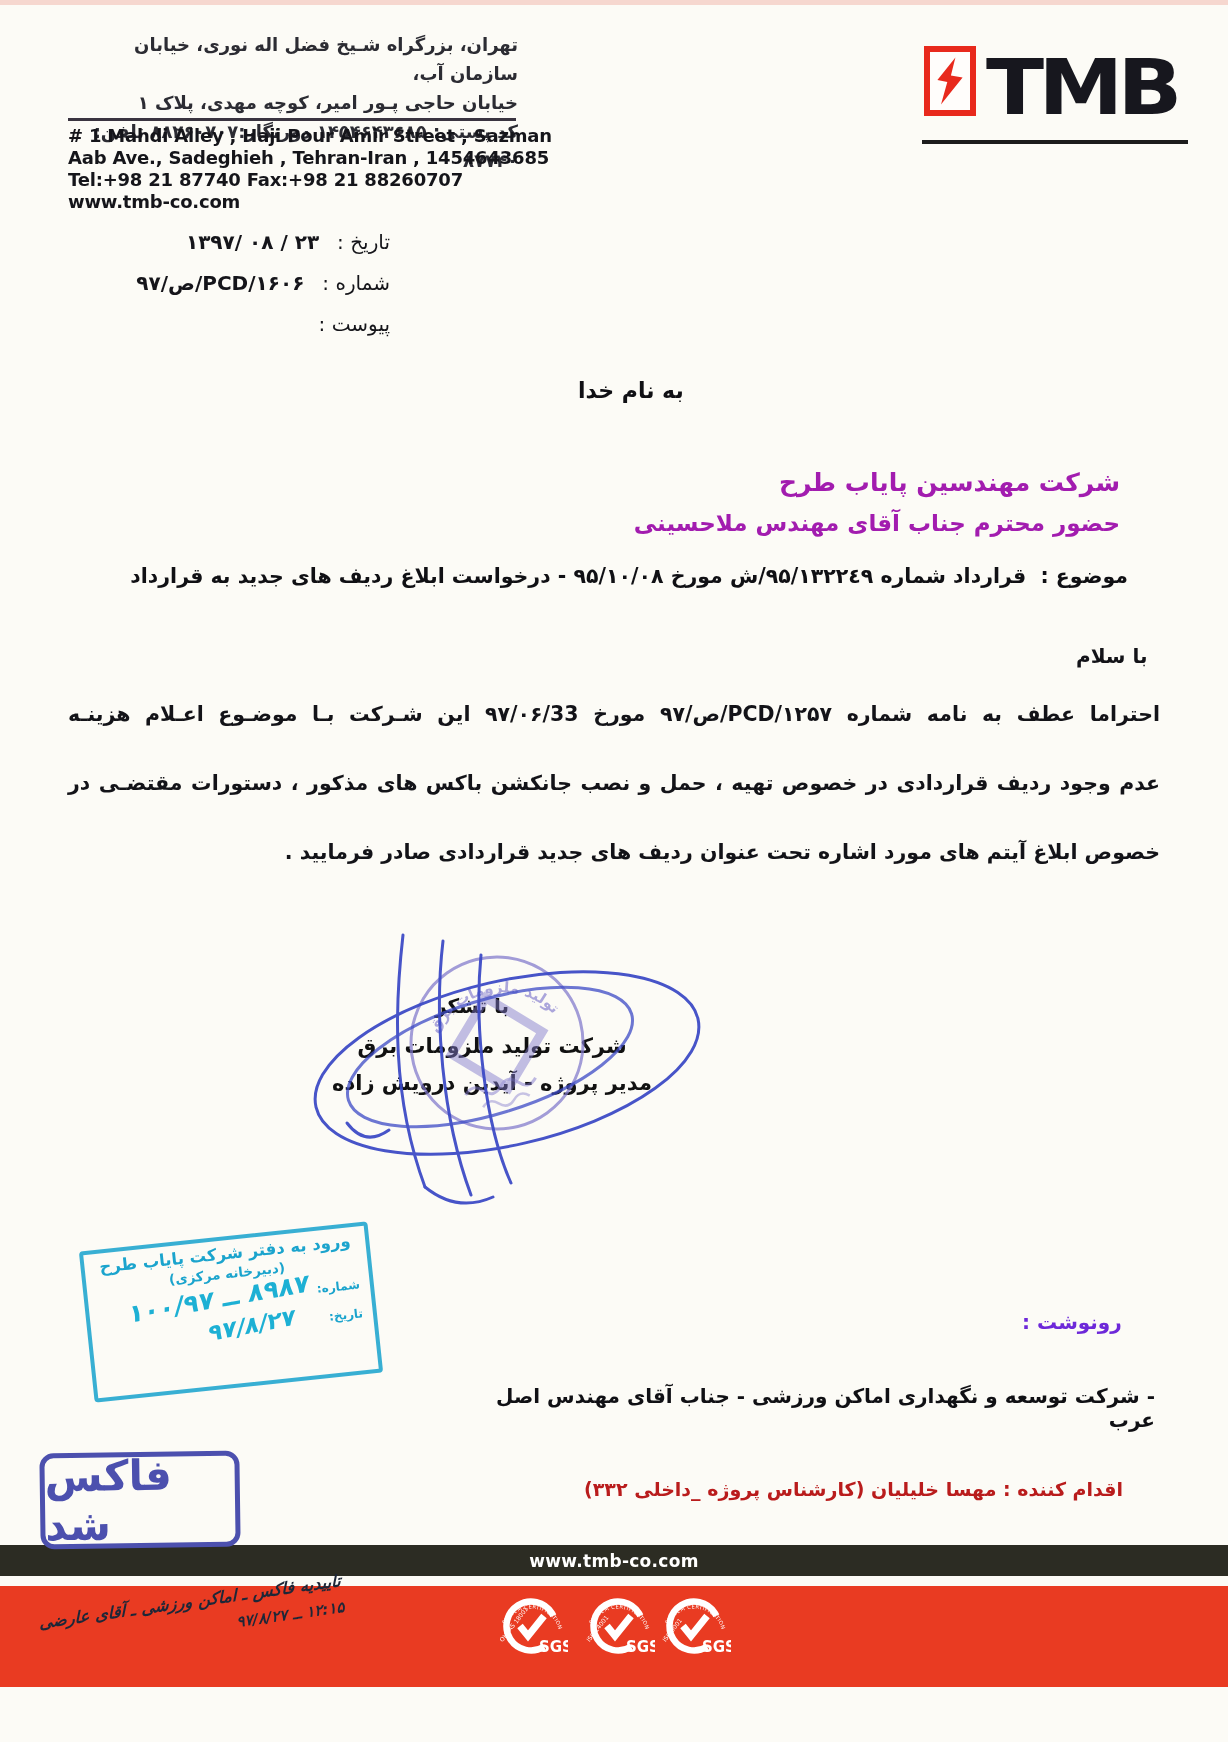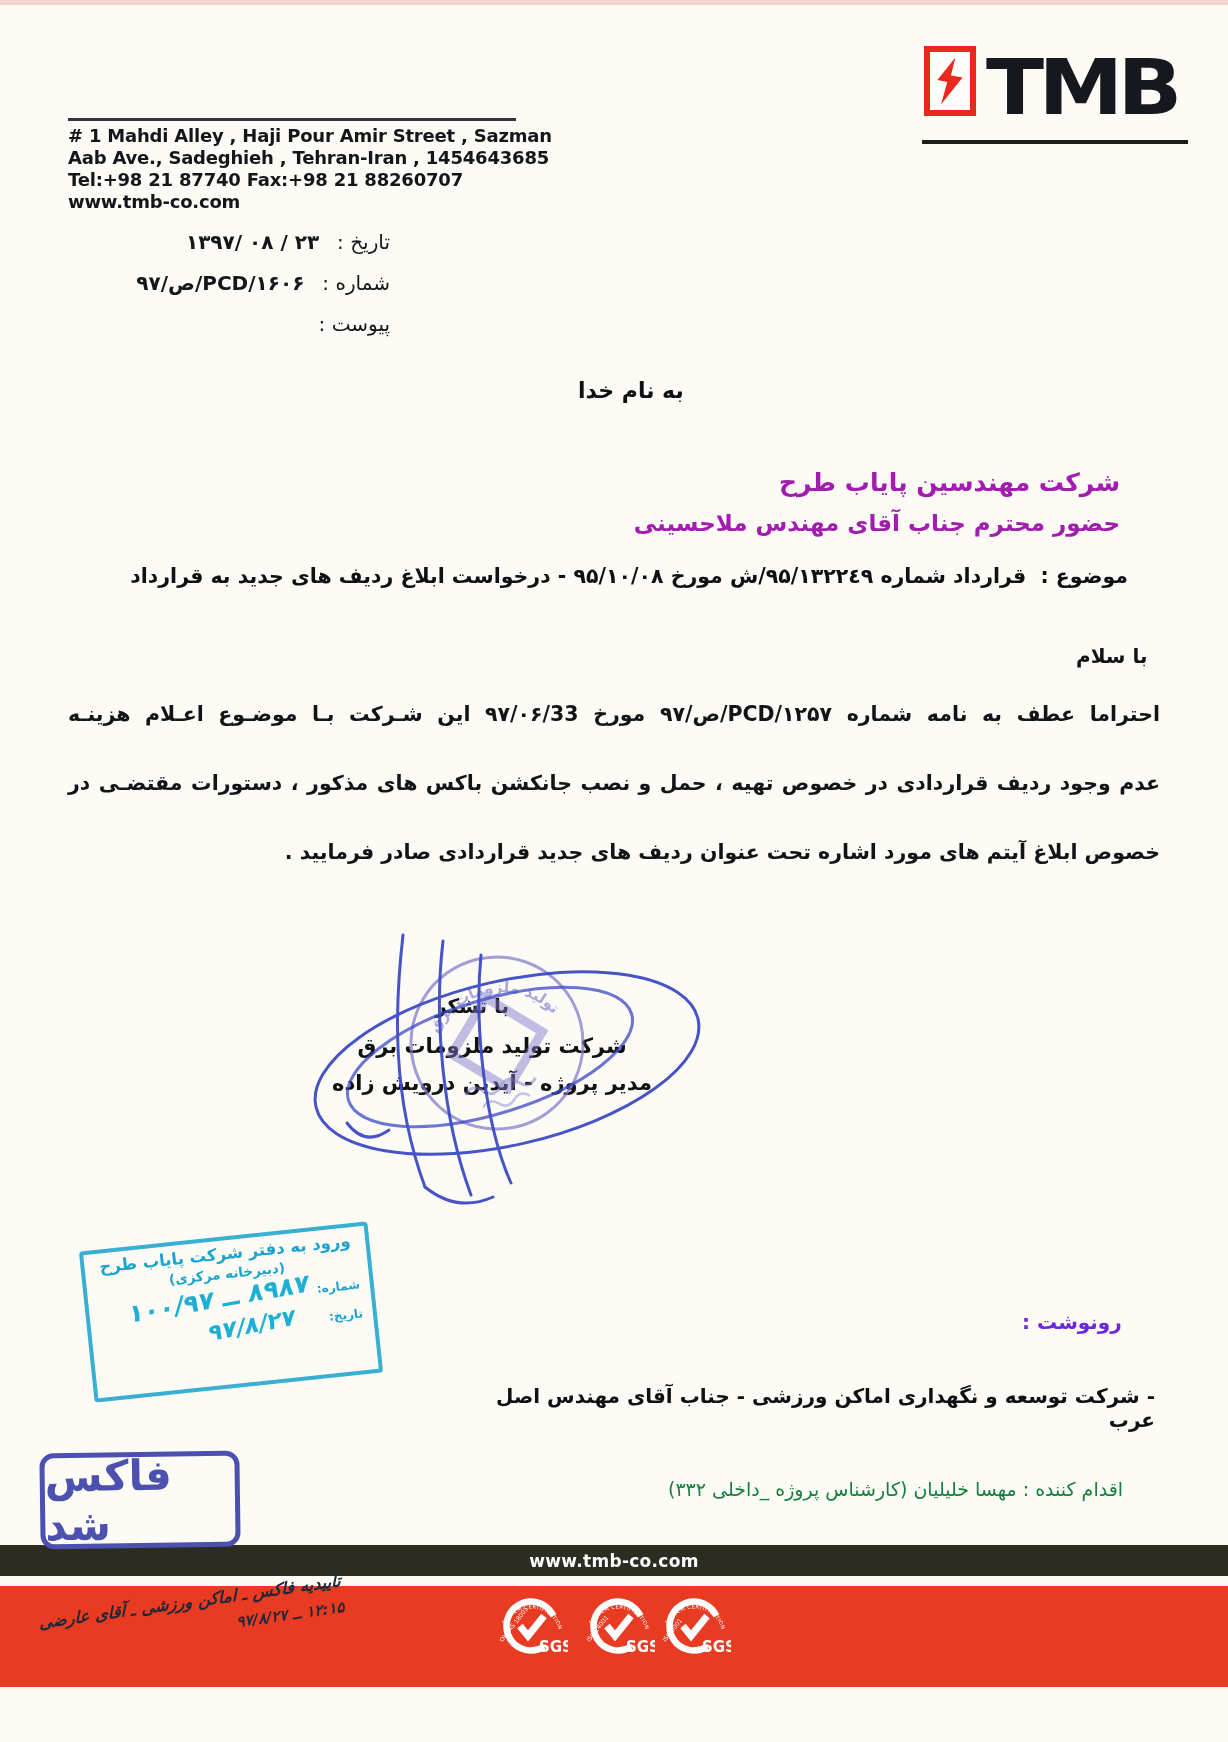--- a/index.html
+++ b/index.html
@@ -47,21 +47,21 @@
   .sig-block{left:318px;top:994px;width:348px;text-align:center;color:#111;}
   .sig-thanks{font-size:20px;font-weight:700;margin-bottom:16px;margin-right:40px;}
   .sig-co{font-size:21px;font-weight:700;margin-bottom:13px;}
   .sig-mgr{font-size:21px;font-weight:700;}
   .round-stamp{left:402px;top:948px;opacity:.72;transform:rotate(-14deg);}
   .pen-sig{left:285px;top:925px;opacity:.94;}
 
   
   .cc-label{left:1022px;top:1310px;font-size:20px;font-weight:700;color:#6d28d9;}
   .cc-line{left:443px;top:1384px;width:712px;text-align:right;font-size:20px;font-weight:800;color:#101014;}
-  .action-line{left:575px;top:1478px;width:548px;text-align:right;font-size:19px;font-weight:400;color:#15803d;}
+  .action-line{left:575px;top:1478px;width:548px;text-align:right;font-size:19px;font-weight:700;color:#b91c1c;}
 
   
   .entry-stamp{left:86px;top:1236px;width:290px;height:152px;border:4px solid rgba(34,166,207,.9);
                border-radius:4px;transform:rotate(-6deg);color:#1ba4cd;direction:rtl;
                padding:4px 10px;}
   .es-title{font-size:16.5px;font-weight:800;text-align:center;}
   .es-sub{font-size:13.5px;font-weight:700;text-align:center;margin-top:2px;}
   .es-row{display:flex;align-items:center;margin-top:2px;}
   .es-label{font-size:12px;font-weight:700;white-space:nowrap;}
   .es-val{font-size:25px;font-weight:700;color:#1db0d4;letter-spacing:2px;margin-right:8px;
@@ -84,20 +84,25 @@
   .fn1{font-size:16.5px;font-weight:700;font-style:italic;transform:skewX(-6deg);}
   .fn2{font-size:15px;font-weight:700;font-style:italic;margin-top:8px;margin-left:60px;text-align:left;}
   .top-tint{left:0;top:0;width:1228px;height:5px;background:rgba(240,170,160,.45);}
 </style>
 </head>
 <body>
 
 <div id="page" data-name="scanned-letter-page">
   <div class="abs top-tint" data-name="scan-edge-tint"></div>
 
+  <div class="abs addr-fa rtl" data-name="letterhead-address-fa">
+    <div data-name="address-fa-line">تهران، بزرگراه شـيخ فضل اله نوری، خيابان سازمان آب،</div>
+    <div data-name="address-fa-line">خيابان حاجی پـور امير، کوچه مهدی، پلاک ۱</div>
+    <div data-name="address-fa-line">کد پستی: ۱۴۵۴۶۴۳۶۸۵  دورنگار:۸۸۲۶۰۷۰۷  تلفن: ۸۷۷۴۰</div>
+  </div>
   <div class="abs sep-line" data-name="letterhead-divider"></div>
 
   <div class="abs addr-en" data-name="letterhead-address-en">
     <div data-name="address-en-line"># 1 Mahdi Alley , Haji Pour Amir Street , Sazman</div>
     <div data-name="address-en-line">Aab Ave., Sadeghieh , Tehran-Iran , 1454643685</div>
     <div data-name="address-en-line">Tel:+98 21 87740   Fax:+98 21 88260707</div>
     <div data-name="letterhead-website">www.tmb-co.com</div>
   </div>
 
   <div class="abs logo-sq" data-name="tmb-logo-mark">

